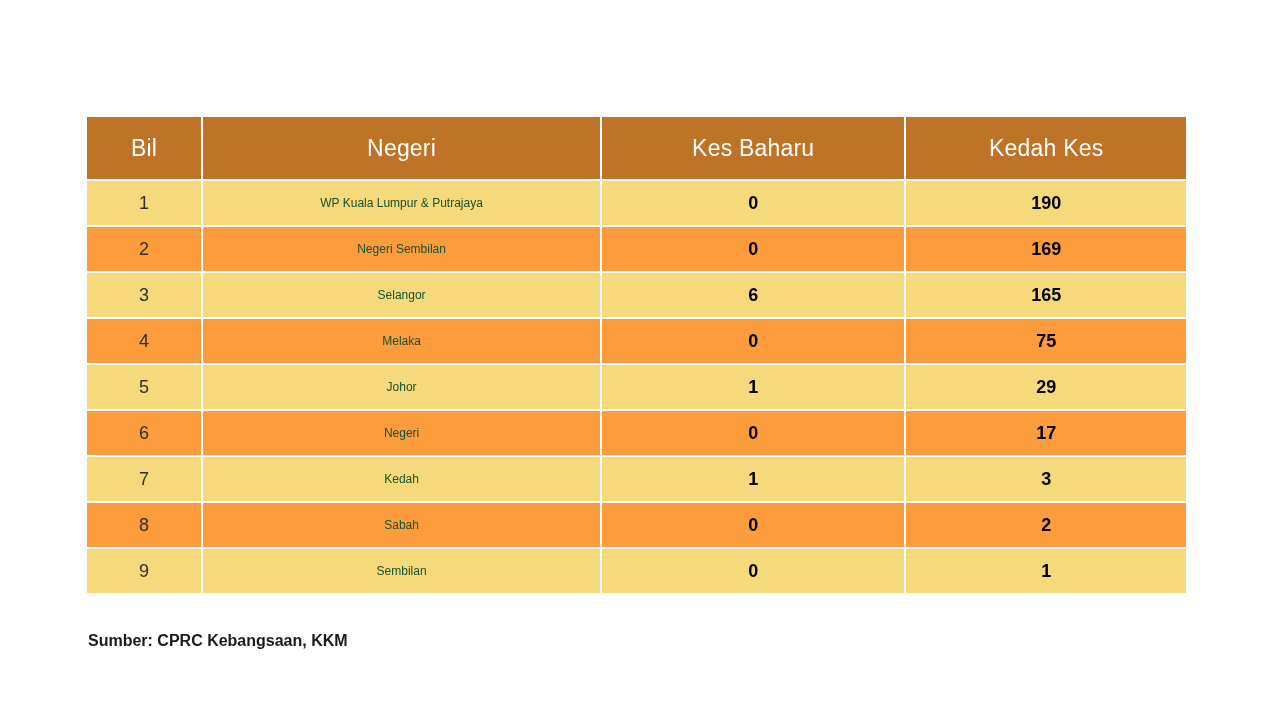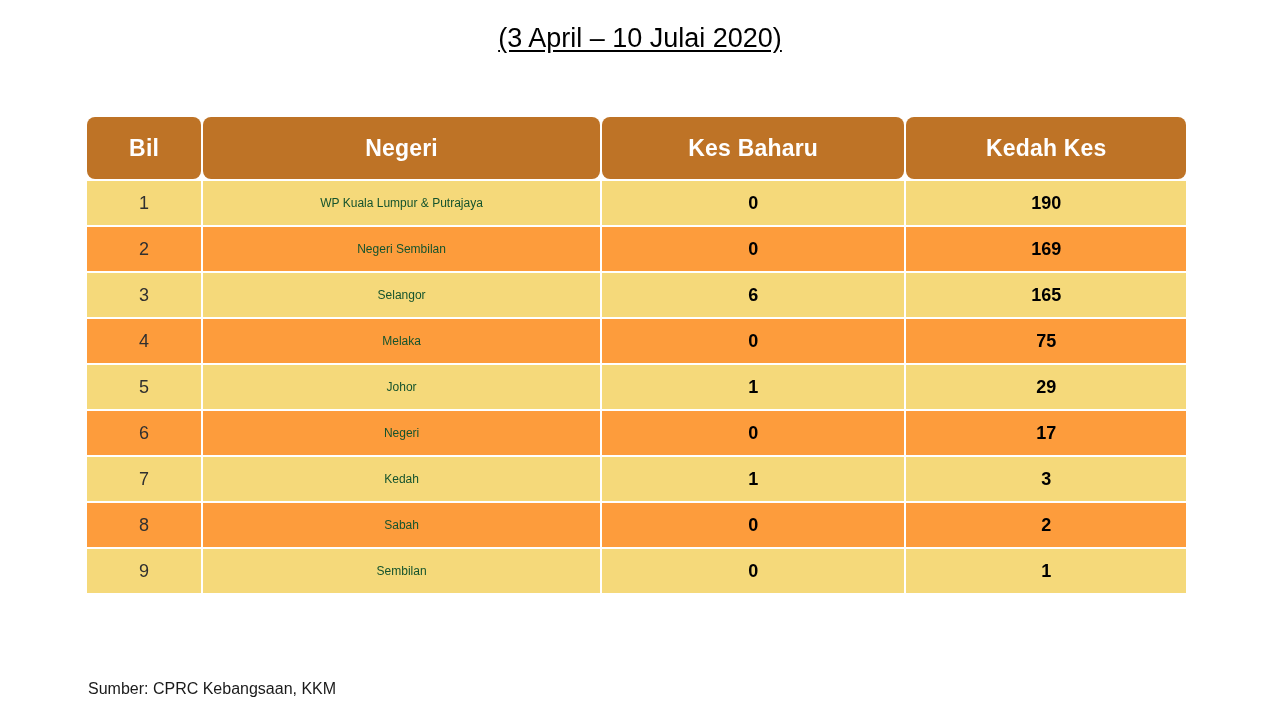--- a/index.html
+++ b/index.html
@@ -62,23 +62,22 @@
     text-align: center;
     vertical-align: middle;
   }
 
   
   thead tr th {
     height: 62px;
     background: #BE7326;
     color: #ffffff;
     font-size: 23px;
-    font-weight: 700;
+    font-weight: 400;
     letter-spacing: 0.2px;
-    border-radius: 8px;
   }
 
   
   tbody tr td {
     height: 44px;
     font-size: 17px;
     color: #1a1a1a;
   }
   tbody tr.light td { background: #F5D97A; }
   tbody tr.dark  td { background: #FD9C3C; }
@@ -113,34 +112,31 @@
   }
   tbody tr.total td.cell-num {
     color: #ffffff;
     font-weight: 700;
   }
 
   
   .source-note {
     position: absolute;
     left: 88px;
-    top: 680px;
+    top: 632px;
     font-size: 16px;
-    font-weight: 400;
+    font-weight: 700;
     color: #1a1a1a;
     white-space: nowrap;
   }
 </style>
 </head>
 <body>
 
 <div class="title-block">
-  <div class="title-line">
-    <span class="u">(3 April –  10 Julai 2020)</span>
-  </div>
 </div>
 
 <div class="table-wrap">
   <table class="report">
     <colgroup>
       <col class="c-bil">
       <col class="c-negeri">
       <col class="c-baharu">
       <col class="c-jumlah">
     </colgroup>

